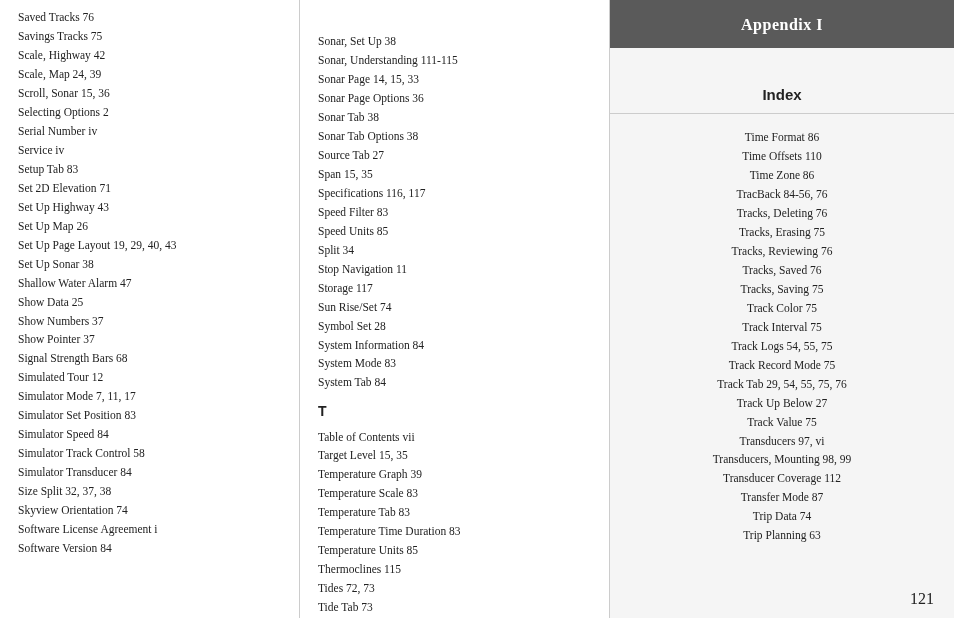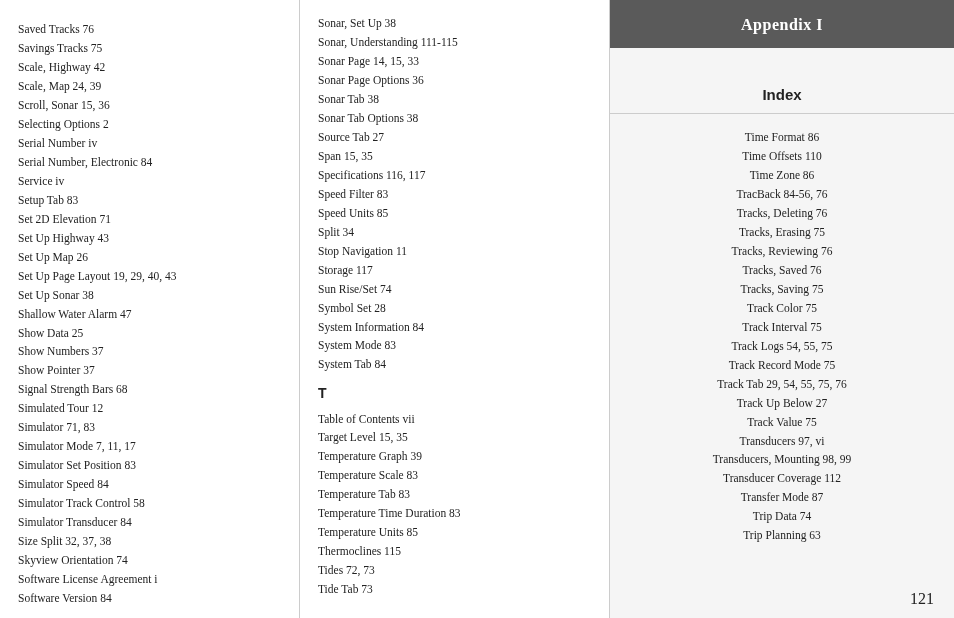--- a/index.html
+++ b/index.html
@@ -7,29 +7,29 @@
       width: 954px;
       height: 618px;
       font-family: Georgia, 'Times New Roman', serif;
       font-size: 12px;
       background: #fff;
       display: flex;
       overflow: hidden;
     }
     .left-panel {
       width: 300px;
-      padding: 20px 18px;
+      padding: 8px 18px;
       border-right: 1px solid #ccc;
       line-height: 1.65;
       color: #222;
       font-size: 11.5px;
     }
     .middle-panel {
       width: 310px;
-      padding: 14px 18px;
+      padding: 32px 18px;
       border-right: 1px solid #ccc;
       line-height: 1.65;
       color: #222;
       font-size: 11.5px;
     }
     .right-panel {
       flex: 1;
       background: #f5f5f5;
       display: flex;
       flex-direction: column;
@@ -84,35 +84,33 @@
 
 <div class="left-panel">
   <div id="left-entries">
       <span class="index-entry">Saved Tracks  76</span>
       <span class="index-entry">Savings Tracks  75</span>
       <span class="index-entry">Scale, Highway  42</span>
       <span class="index-entry">Scale, Map  24, 39</span>
       <span class="index-entry">Scroll, Sonar  15, 36</span>
       <span class="index-entry">Selecting Options  2</span>
       <span class="index-entry">Serial Number  iv</span>
-      <span class="index-entry">Serial Number, Electronic  84</span>
       <span class="index-entry">Service  iv</span>
       <span class="index-entry">Setup Tab  83</span>
       <span class="index-entry">Set 2D Elevation  71</span>
       <span class="index-entry">Set Up Highway  43</span>
       <span class="index-entry">Set Up Map  26</span>
       <span class="index-entry">Set Up Page Layout  19, 29, 40, 43</span>
       <span class="index-entry">Set Up Sonar  38</span>
       <span class="index-entry">Shallow Water Alarm  47</span>
       <span class="index-entry">Show Data  25</span>
       <span class="index-entry">Show Numbers  37</span>
       <span class="index-entry">Show Pointer  37</span>
       <span class="index-entry">Signal Strength Bars  68</span>
       <span class="index-entry">Simulated Tour  12</span>
-      <span class="index-entry">Simulator  71, 83</span>
       <span class="index-entry">Simulator Mode  7, 11, 17</span>
       <span class="index-entry">Simulator Set Position  83</span>
       <span class="index-entry">Simulator Speed  84</span>
       <span class="index-entry">Simulator Track Control  58</span>
       <span class="index-entry">Simulator Transducer  84</span>
       <span class="index-entry">Size Split  32, 37, 38</span>
       <span class="index-entry">Skyview Orientation  74</span>
       <span class="index-entry">Software License Agreement  i</span>
       <span class="index-entry">Software Version  84</span>
     </div>

